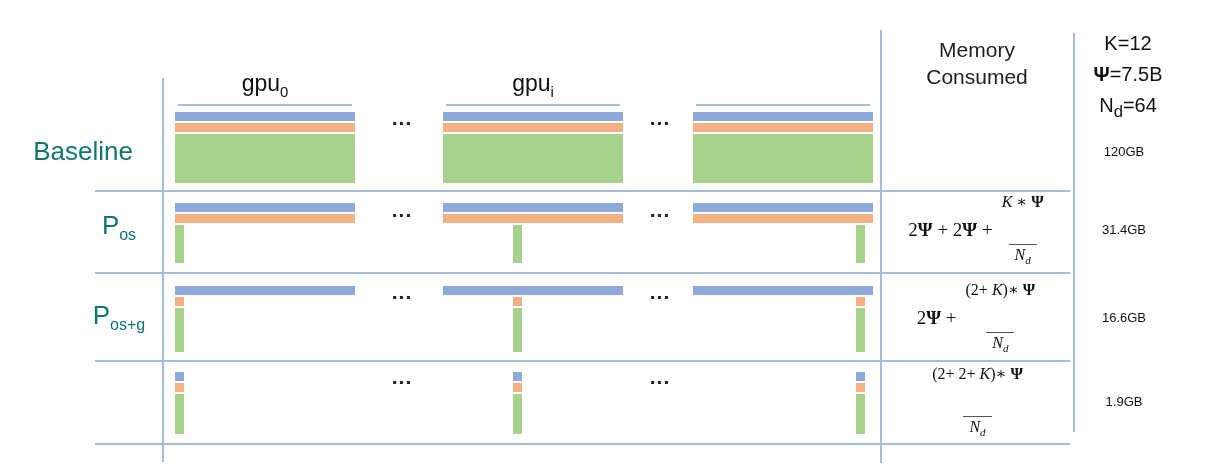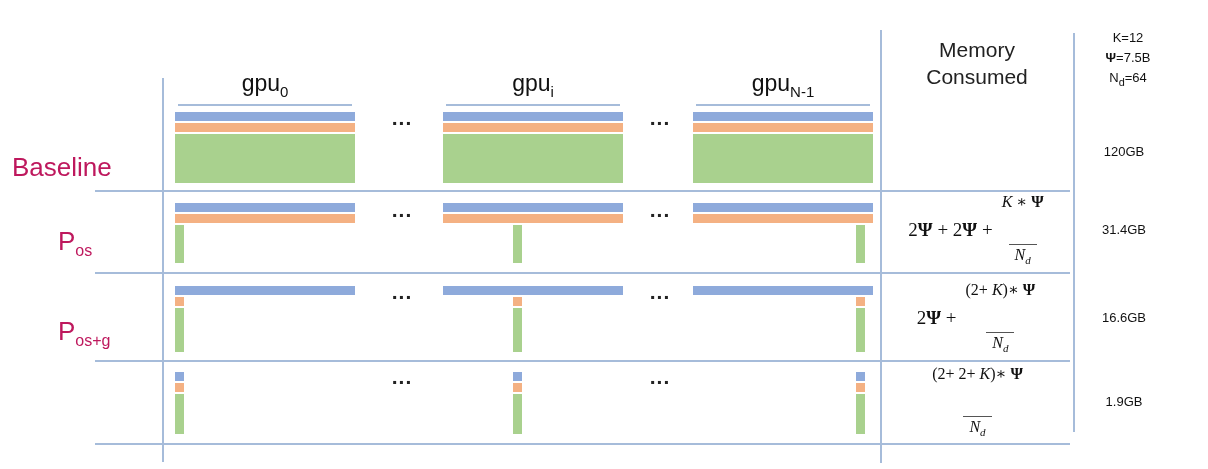--- a/index.html
+++ b/index.html
@@ -29,26 +29,26 @@
   .g-r2{top:22px;height:38px;}
   .g-r3{top:22px;height:44px;}
   .g-r4{top:22px;height:40px;}
   .pos-left{left:0;}
   .pos-center{left:70px;}
   .pos-right{left:auto;right:8px;}
 
   .dots{position:absolute;width:44px;text-align:center;font-weight:700;font-size:21px;line-height:1;color:#222;letter-spacing:1px;}
 
   
-  .row-label{position:absolute;font-size:26px;color:#be185d;margin-top:16px;}
+  .row-label{position:absolute;font-size:26px;text-align:center;color:#0f766e;}
   .row-label sub{font-size:16px;}
 
   
   .mem-header{position:absolute;left:888px;top:36px;width:178px;text-align:center;font-size:21px;line-height:1.3;color:#222;}
-  .constants{position:absolute;left:1078px;top:28px;width:100px;text-align:center;font-size:13px;line-height:1.55;color:#111;}
+  .constants{position:absolute;left:1078px;top:28px;width:100px;text-align:center;font-size:20px;line-height:1.55;color:#111;}
   .formula{position:absolute;left:885px;width:185px;display:flex;align-items:center;justify-content:center;gap:6px;
            font-family:"Liberation Serif","DejaVu Serif",serif;font-size:19px;color:#111;}
   .formula .frac{display:inline-flex;flex-direction:column;align-items:center;font-size:16px;line-height:1.2;gap:33px;}
   .frac .num{padding:0 3px;}
   .frac .den{border-top:1.4px solid #555;padding:0 6px;}
   .frac sub{font-size:11px;font-style:italic;}
   .mem-value{position:absolute;left:1076px;width:96px;text-align:center;font-size:13px;color:#111;}
   .math b{font-weight:700;}
   .math i{font-style:italic;}
 </style>
@@ -60,21 +60,20 @@
   <div class="vline" style="left:162px;top:78px;height:384px"></div>
   <div class="vline" style="left:880px;top:30px;height:433px"></div>
   <div class="vline" style="left:1073px;top:33px;height:399px"></div>
   <div class="hline" style="top:190px"></div>
   <div class="hline" style="top:272px"></div>
   <div class="hline" style="top:360px"></div>
   <div class="hline" style="top:443px"></div>
 
   <div class="gpu-label" style="left:175px"><span>gpu</span><sub>0</sub></div>
   <div class="gpu-label" style="left:443px"><span>gpu</span><sub>i</sub></div>
-  <div class="gpu-label" style="left:693px"><span>gpu</span><sub>N-1</sub></div>
   <div class="gpu-underline" style="left:178px"></div>
   <div class="gpu-underline" style="left:446px"></div>
   <div class="gpu-underline" style="left:696px"></div>
 
   <div class="mem-header">
     <div>Memory</div>
     <div>Consumed</div>
   </div>
   <div class="constants">
     <div>K=12</div>

